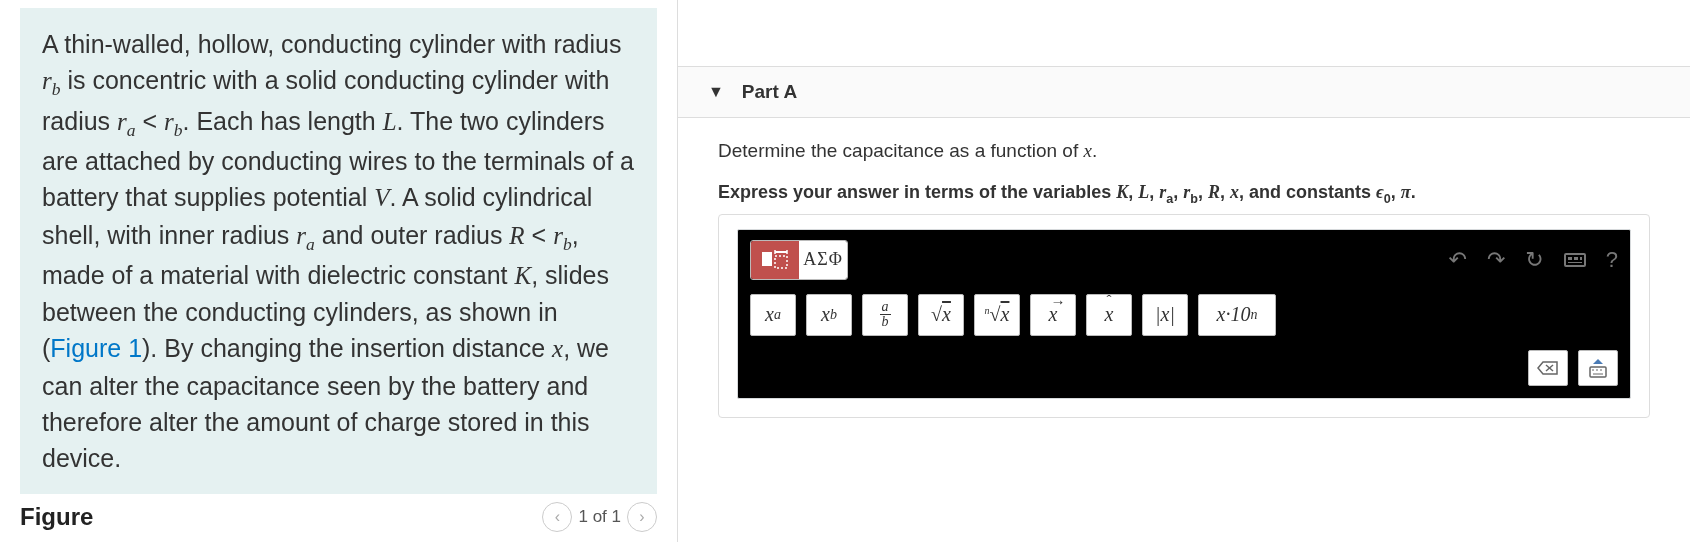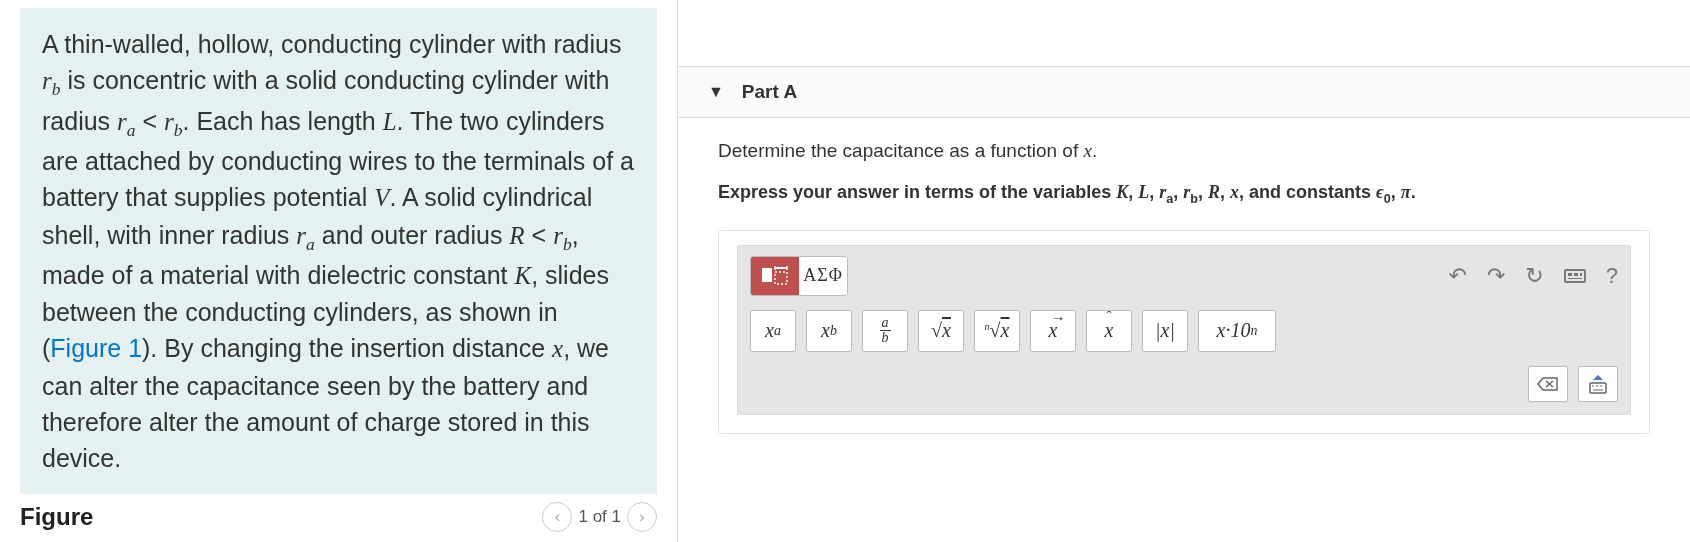--- a/index.html
+++ b/index.html
@@ -56,28 +56,28 @@
     background: #fafafa;
     padding: 14px 30px;
     display: flex;
     align-items: center;
     gap: 18px;
   }
   .disclosure { font-size: 16px; color: #333; }
   .part-title { font-weight: bold; font-size: 19px; }
   .part-body { padding: 22px 40px; }
   .prompt-line { font-size: 19px; margin-bottom: 20px; }
-  .hint-line { font-size: 18px; font-weight: bold; margin-bottom: 24px; }
+  .hint-line { font-size: 18px; font-weight: bold; margin-bottom: 8px; }
   .answer-box {
     border: 1px solid #ddd;
     border-radius: 4px;
     padding: 14px 18px 18px 18px;
   }
   .toolbar {
-    background: #e5e5e5;
+    background: #000000;
     border: 1px solid #d6d9db;
     border-radius: 2px;
     padding: 10px 12px 12px 12px;
   }
   .toolbar-row1 {
     display: flex;
     align-items: center;
     gap: 8px;
     margin-bottom: 14px;
   }

